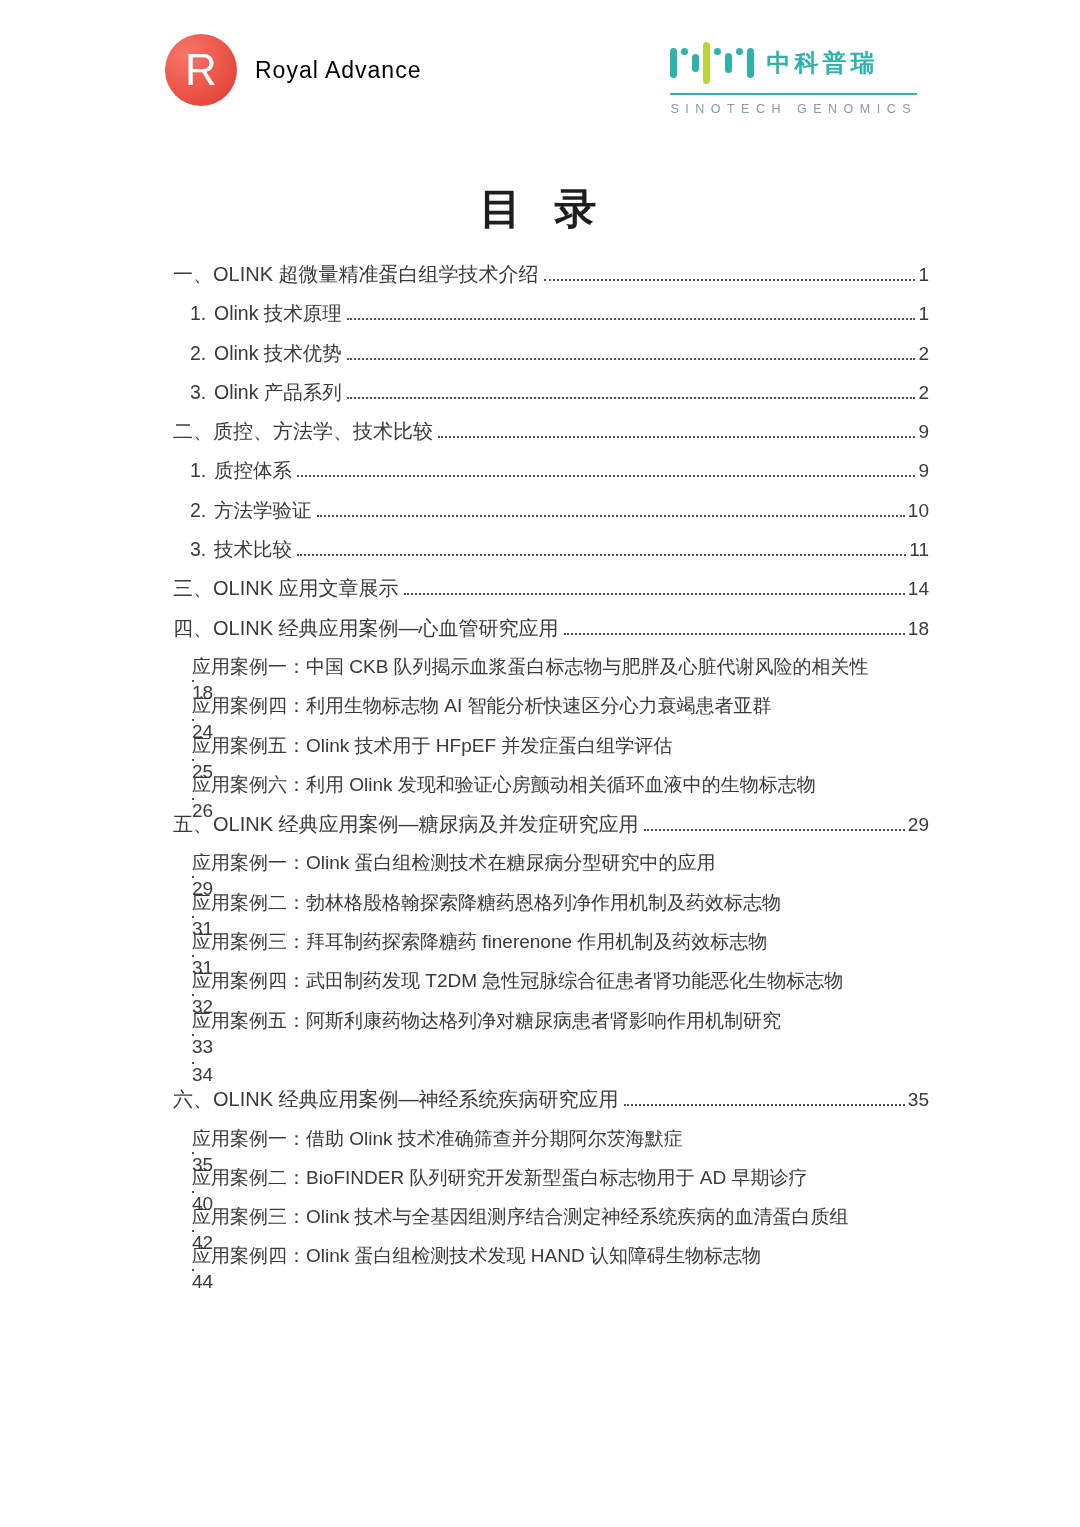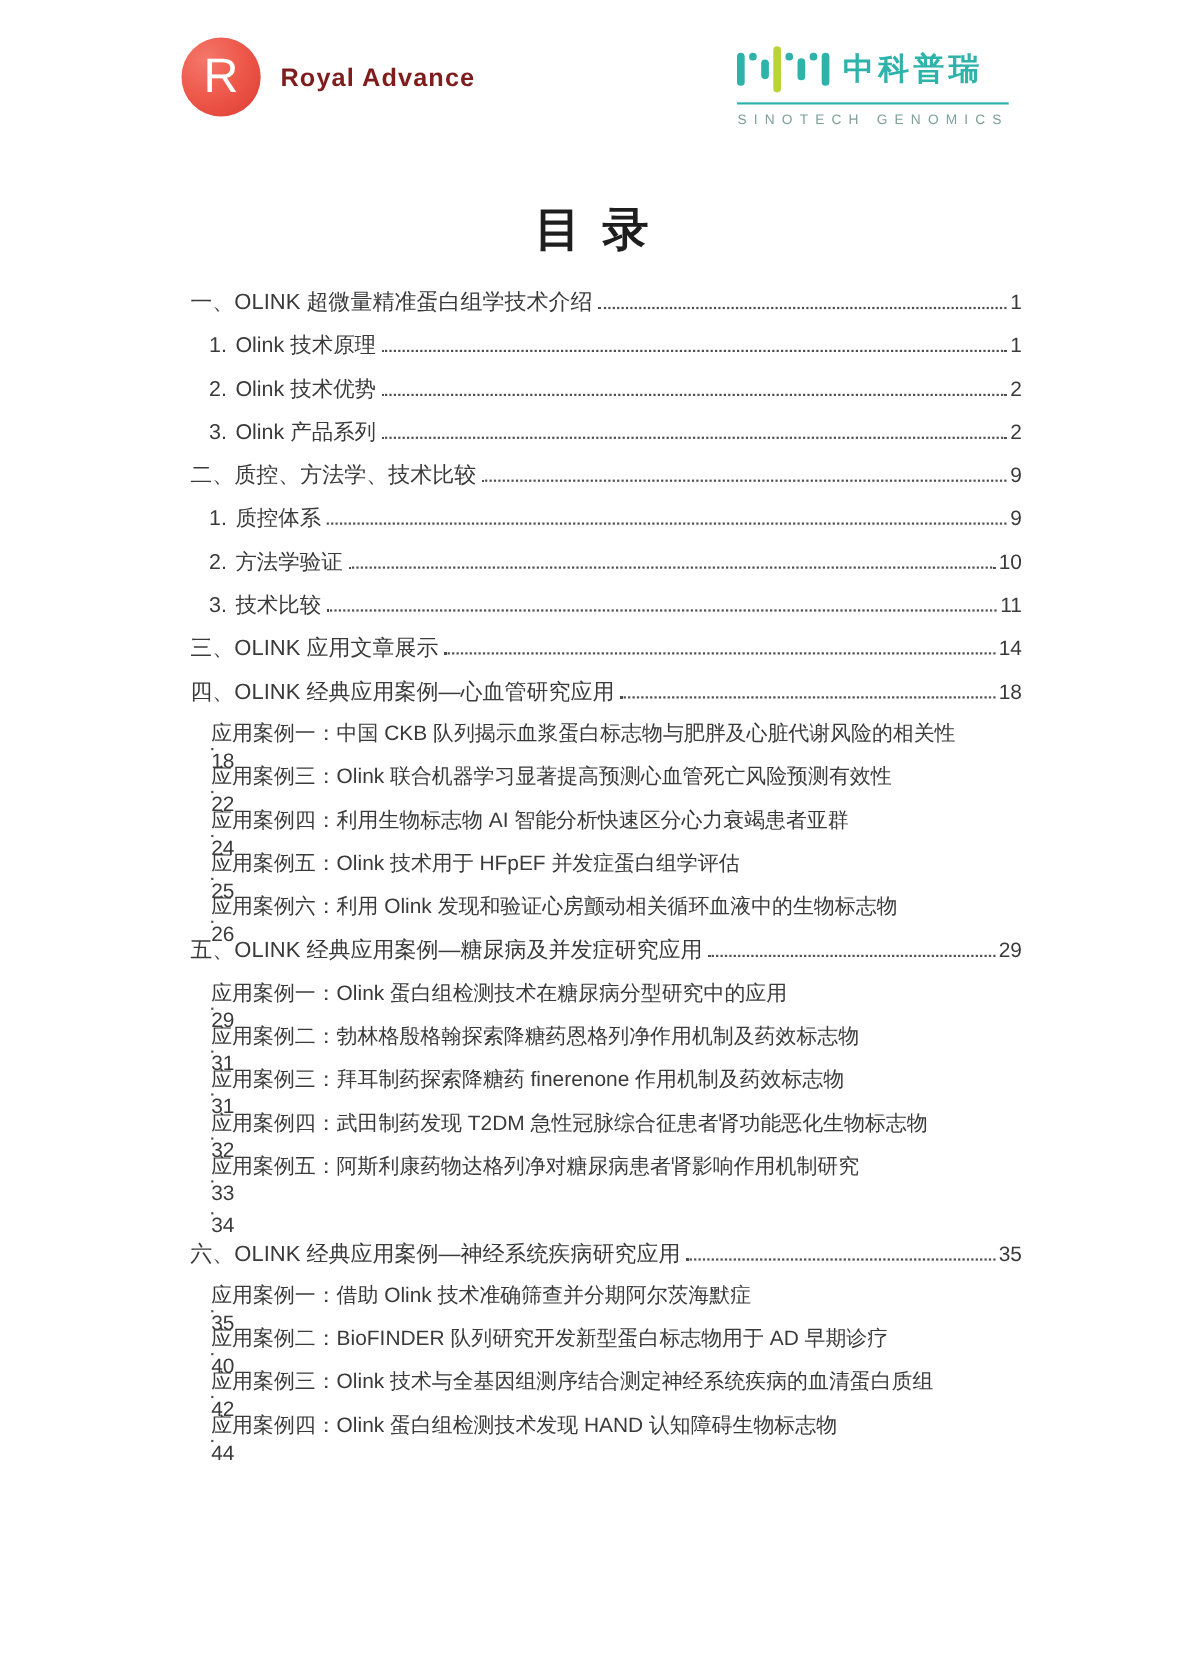--- a/index.html
+++ b/index.html
@@ -18,44 +18,44 @@
   .logo-circle{
     width:72px;height:72px;border-radius:50%;
     background:radial-gradient(circle at 30% 28%, #f4776b 0%, #ee5a4c 45%, #dd3b33 100%);
     display:flex;align-items:center;justify-content:center;
   }
   .logo-monogram{
     color:#ffffff;font-size:44px;font-weight:100;line-height:1;
     font-family:"Liberation Sans","DejaVu Sans",sans-serif;
   }
   .logo-left-text{
-    font-size:23px;color:#7f1d1d;letter-spacing:1px;font-weight:700;
+    font-size:23px;color:#000000;letter-spacing:1px;font-weight:400;
   }
   .logo-right{display:flex;flex-direction:column;align-items:stretch;padding-top:8px;}
   .logo-right-top{display:flex;align-items:center;gap:12px;}
   .bars{display:flex;align-items:center;gap:4px;height:42px;}
   .bar{width:7px;border-radius:4px;background:#2eb3ab;}
   .bar.b1{height:30px;}
   .bar.b2{height:18px;}
   .bar.green{height:42px;background:#b9d436;}
   .bar.b3{height:20px;}
   .bar.b4{height:30px;}
   .dot{width:7px;height:7px;border-radius:50%;background:#2eb3ab;align-self:flex-start;margin-top:6px;}
-  .cn-name{font-size:28px;color:#2eb3ab;font-weight:600;letter-spacing:4px;white-space:nowrap;}
+  .cn-name{font-size:24px;color:#2eb3ab;font-weight:600;letter-spacing:4px;white-space:nowrap;}
   .logo-divider{height:2px;background:#2eb3ab;margin-top:9px;border:none;}
   .en-name{
     margin-top:7px;font-size:12.5px;color:#7fa09d;letter-spacing:6.5px;
     white-space:nowrap;text-align:center;
   }
 
   
   .doc-title{
     position:absolute;top:181px;left:0;width:1080px;text-align:center;
     font-size:42px;font-weight:700;color:#1e1e1e;letter-spacing:4px;
-    font-family:Liberation Sans, sans-serif;
+    font-family:Liberation Mono, monospace;
   }
 
   
   .toc{position:absolute;top:261px;left:162px;width:756px;margin-left:11px;}
   .toc-row{
     display:flex;align-items:baseline;height:39.3px;
     font-size:19.5px;color:#3a3a3a;white-space:nowrap;
   }
   .toc-row.lvl0{font-size:20px;}
   .toc-row.lvl1{padding-left:17px;font-size:19.5px;}
@@ -162,26 +162,20 @@
     <span class="toc-page">18</span>
   </div>
     <div class="toc-row lvl2">
 
     <span class="toc-label">应用案例一：中国 CKB 队列揭示血浆蛋白标志物与肥胖及心脏代谢风险的相关性</span>
     <span class="toc-leader"></span>
     <span class="toc-page">18</span>
   </div>
     <div class="toc-row lvl2">
 
-    <span class="toc-label">应用案例三：Olink 联合机器学习显著提高预测心血管死亡风险预测有效性</span>
-    <span class="toc-leader"></span>
-    <span class="toc-page">22</span>
-  </div>
-    <div class="toc-row lvl2">
-
     <span class="toc-label">应用案例四：利用生物标志物 AI 智能分析快速区分心力衰竭患者亚群</span>
     <span class="toc-leader"></span>
     <span class="toc-page">24</span>
   </div>
     <div class="toc-row lvl2">
 
     <span class="toc-label">应用案例五：Olink 技术用于 HFpEF 并发症蛋白组学评估</span>
     <span class="toc-leader"></span>
     <span class="toc-page">25</span>
   </div>

